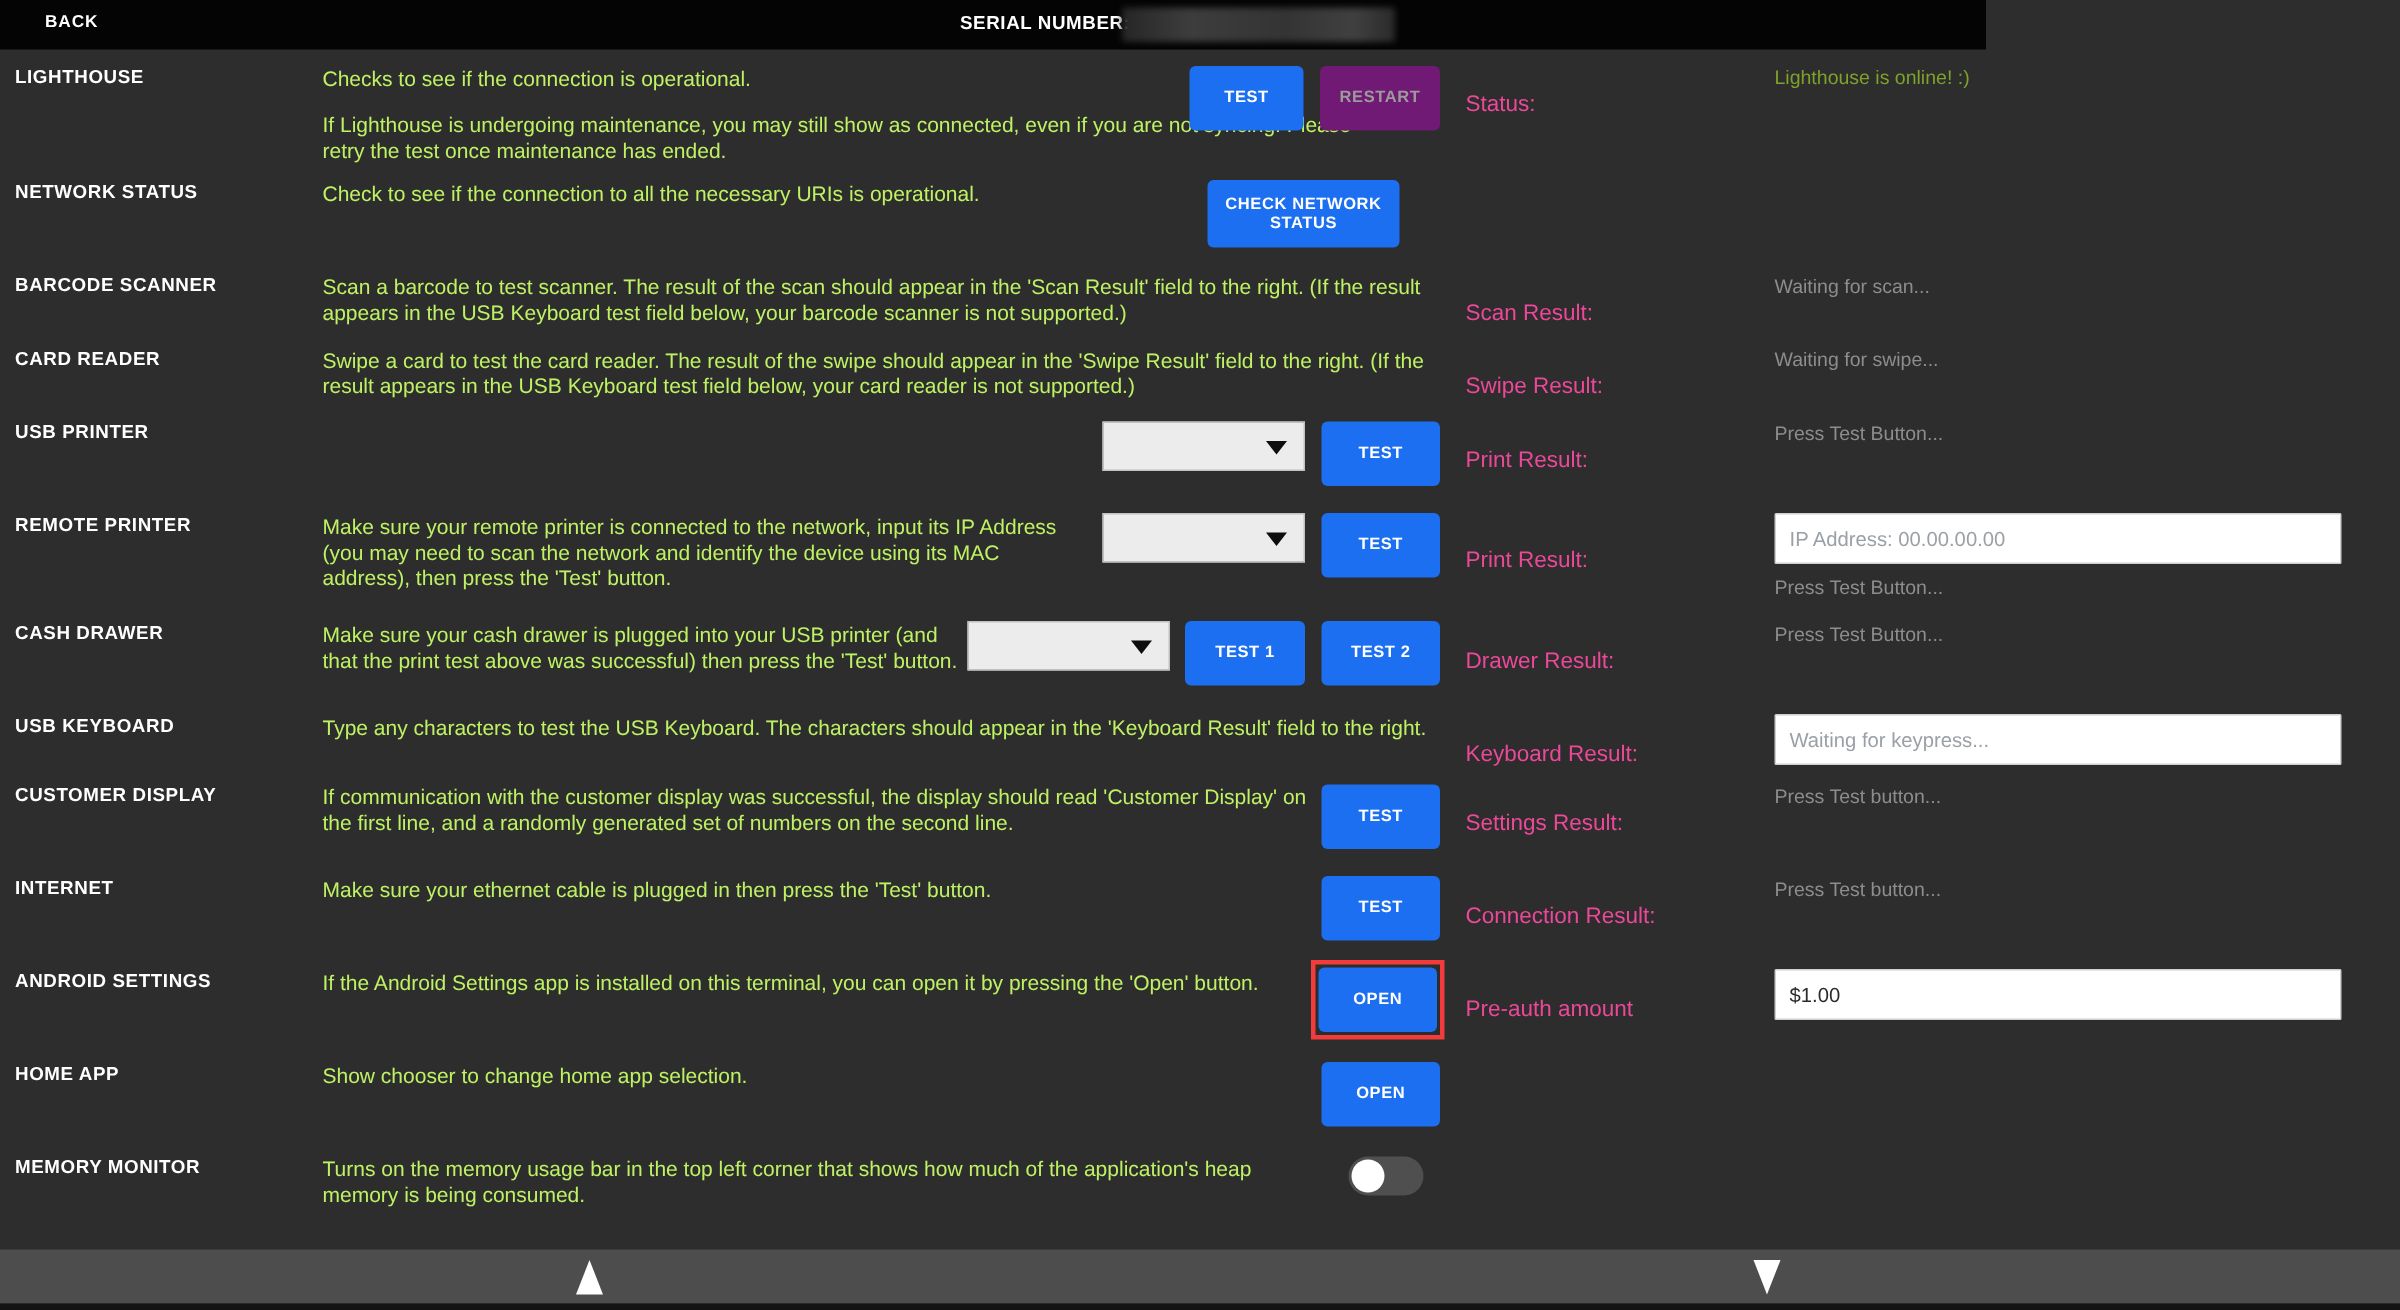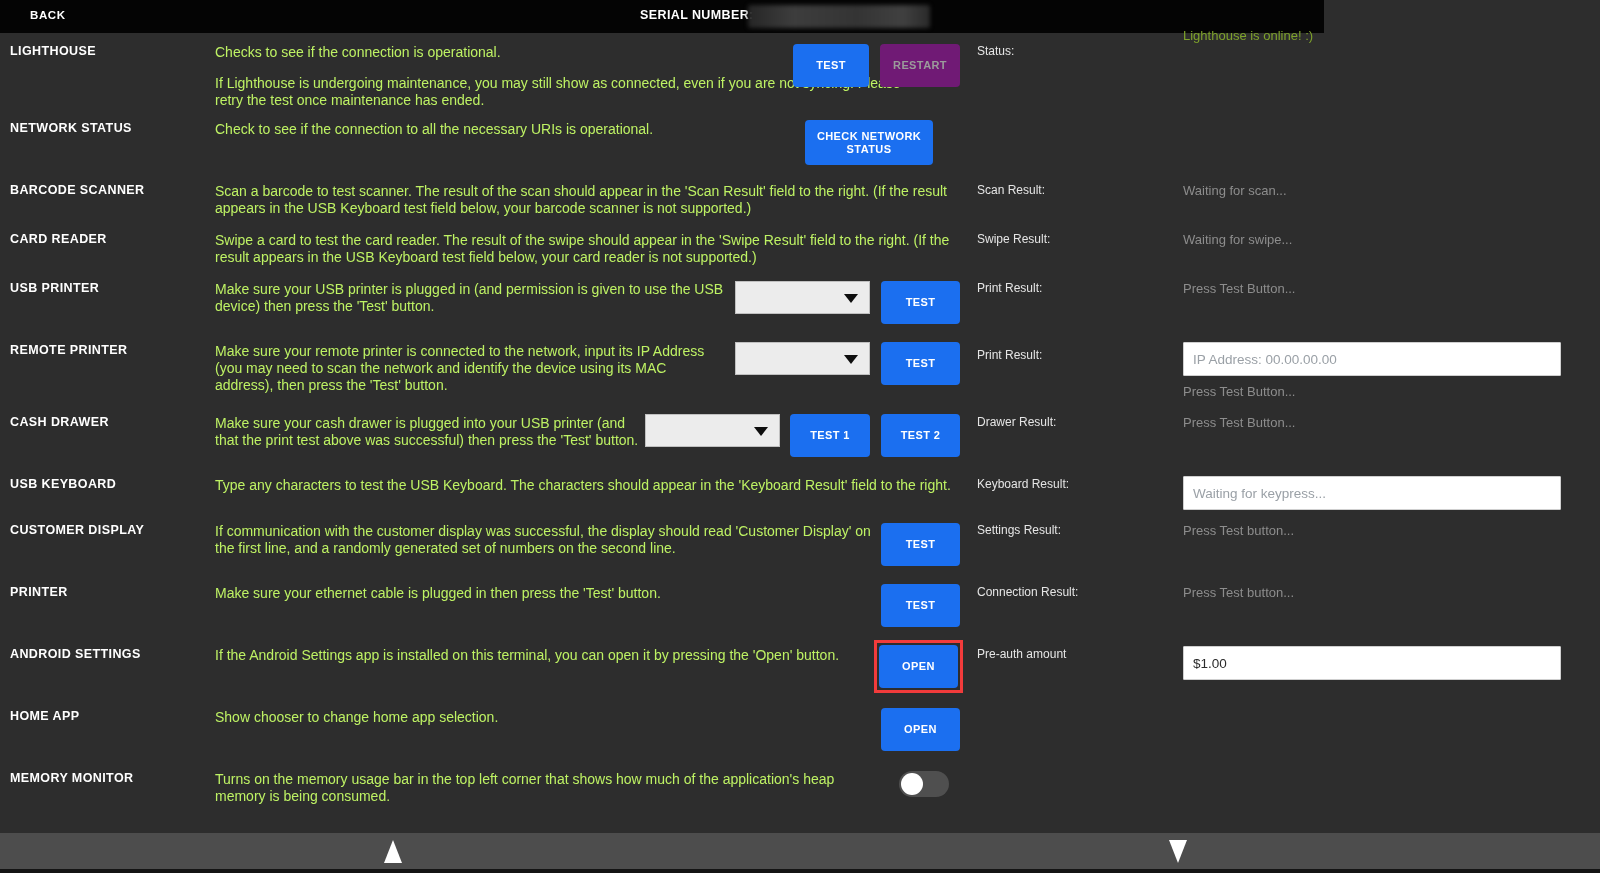--- a/index.html
+++ b/index.html
@@ -10,21 +10,21 @@
   .back{position:absolute;left:30px;top:9px;font-size:11.5px;font-weight:bold;color:#fff;
         letter-spacing:.6px;cursor:pointer;}
   .serial-label{position:absolute;left:640px;top:8px;font-size:12.5px;font-weight:bold;color:#fff;
         letter-spacing:.4px;}
   .serial-redact{position:absolute;left:748px;top:5px;width:182px;height:23px;border-radius:2px;
         background:linear-gradient(90deg,#262626,#3d3d3d 25%,#343434 60%,#404040 85%,#2a2a2a);
         filter:blur(2px);}
   
   .row-label{position:absolute;left:10px;font-size:12.5px;font-weight:bold;color:#fff;letter-spacing:.4px;}
   .desc{position:absolute;left:215px;font-size:14px;color:#bef264;line-height:17px;}
-  .rlabel{position:absolute;left:977px;font-size:12px;color:#e5e5e5;}
+  .rlabel{position:absolute;left:977px;font-size:15px;color:#ec4899;margin-top:17px;}
   .rvalue{position:absolute;left:1183px;font-size:13px;color:#8d8d8d;}
   .green{color:#7ea22b;}
   .btn{position:absolute;display:flex;align-items:center;justify-content:center;
        background:#1b6ff0;color:#fff;border:none;border-radius:4px;
        font-family:"Liberation Sans",sans-serif;font-size:11px;font-weight:bold;letter-spacing:.4px;
        cursor:pointer;padding:0;text-align:center;line-height:13px;}
   .btn.gray{background:#701a75;color:#9b9b9b;}
   .btn.rel{position:relative;}
   .dropdown{position:absolute;width:135px;height:33px;background:#ececec;border:1px solid #c0c0c0;
        box-sizing:border-box;cursor:pointer;}
@@ -56,38 +56,37 @@
     <div class="serial-label">SERIAL NUMBER:</div>
     <div class="serial-redact"></div>
   </div>
 
   <div class="row-label" style="top:44px">LIGHTHOUSE</div>
   <div class="desc" style="top:44px;width:745px">Checks to see if the connection is operational.</div>
   <div class="desc" style="top:75px;width:700px">If Lighthouse is undergoing maintenance, you may still show as connected, even if you are not syncing. Please retry the test once maintenance has ended.</div>
   <button type="button" class="btn" style="left:793px;top:44px;width:76px;height:43px">TEST</button>
   <button type="button" class="btn gray" style="left:880px;top:44px;width:80px;height:43px">RESTART</button>
   <div class="rlabel" style="top:44px">Status:</div>
-  <div class="rvalue green" style="top:28px">Lighthouse is online! :)</div>
+  <div class="rvalue green" style="top:44px">Lighthouse is online! :)</div>
 
   <div class="row-label" style="top:121px">NETWORK STATUS</div>
   <div class="desc" style="top:121px;width:560px">Check to see if the connection to all the necessary URIs is operational.</div>
   <button type="button" class="btn" style="left:805px;top:120px;width:128px;height:45px">CHECK NETWORK STATUS</button>
 
   <div class="row-label" style="top:183px">BARCODE SCANNER</div>
   <div class="desc" style="top:183px;width:748px">Scan a barcode to test scanner. The result of the scan should appear in the 'Scan Result' field to the right. (If the result appears in the USB Keyboard test field below, your barcode scanner is not supported.)</div>
   <div class="rlabel" style="top:183px">Scan Result:</div>
   <div class="rvalue" style="top:183px">Waiting for scan...</div>
 
   <div class="row-label" style="top:232px">CARD READER</div>
   <div class="desc" style="top:232px;width:748px">Swipe a card to test the card reader. The result of the swipe should appear in the 'Swipe Result' field to the right. (If the result appears in the USB Keyboard test field below, your card reader is not supported.)</div>
   <div class="rlabel" style="top:232px">Swipe Result:</div>
   <div class="rvalue" style="top:232px">Waiting for swipe...</div>
 
   <div class="row-label" style="top:281px">USB PRINTER</div>
-  <div class="desc" style="top:281px;width:512px">Make sure your USB printer is plugged in (and permission is given to use the USB device) then press the 'Test' button.</div>
   <div class="dropdown" style="left:735px;top:281px">
     <span class="dd-arrow"></span>
   </div>
   <button type="button" class="btn" style="left:881px;top:281px;width:79px;height:43px">TEST</button>
   <div class="rlabel" style="top:281px">Print Result:</div>
   <div class="rvalue" style="top:281px">Press Test Button...</div>
 
   <div class="row-label" style="top:343px">REMOTE PRINTER</div>
   <div class="desc" style="top:343px;width:512px">Make sure your remote printer is connected to the network, input its IP Address (you may need to scan the network and identify the device using its MAC address), then press the 'Test' button.</div>
   <div class="dropdown" style="left:735px;top:342px">
@@ -112,21 +111,21 @@
   <div class="desc" style="top:477px;width:755px">Type any characters to test the USB Keyboard. The characters should appear in the 'Keyboard Result' field to the right.</div>
   <div class="rlabel" style="top:477px">Keyboard Result:</div>
   <input class="tinput" style="top: 476px;" placeholder="Waiting for keypress...">
 
   <div class="row-label" style="top:523px">CUSTOMER DISPLAY</div>
   <div class="desc" style="top:523px;width:660px">If communication with the customer display was successful, the display should read 'Customer Display' on the first line, and a randomly generated set of numbers on the second line.</div>
   <button type="button" class="btn" style="left:881px;top:523px;width:79px;height:43px">TEST</button>
   <div class="rlabel" style="top:523px">Settings Result:</div>
   <div class="rvalue" style="top:523px">Press Test button...</div>
 
-  <div class="row-label" style="top:585px">PRINTER</div>
+  <div class="row-label" style="top:585px">INTERNET</div>
   <div class="desc" style="top:585px;width:660px">Make sure your ethernet cable is plugged in then press the 'Test' button.</div>
   <button type="button" class="btn" style="left:881px;top:584px;width:79px;height:43px">TEST</button>
   <div class="rlabel" style="top:585px">Connection Result:</div>
   <div class="rvalue" style="top:585px">Press Test button...</div>
 
   <div class="row-label" style="top:647px">ANDROID SETTINGS</div>
   <div class="desc" style="top:647px;width:660px">If the Android Settings app is installed on this terminal, you can open it by pressing the 'Open' button.</div>
   <div class="hl">
     <button type="button" class="btn rel" style="width:79px;height:43px">OPEN</button>
   </div>

